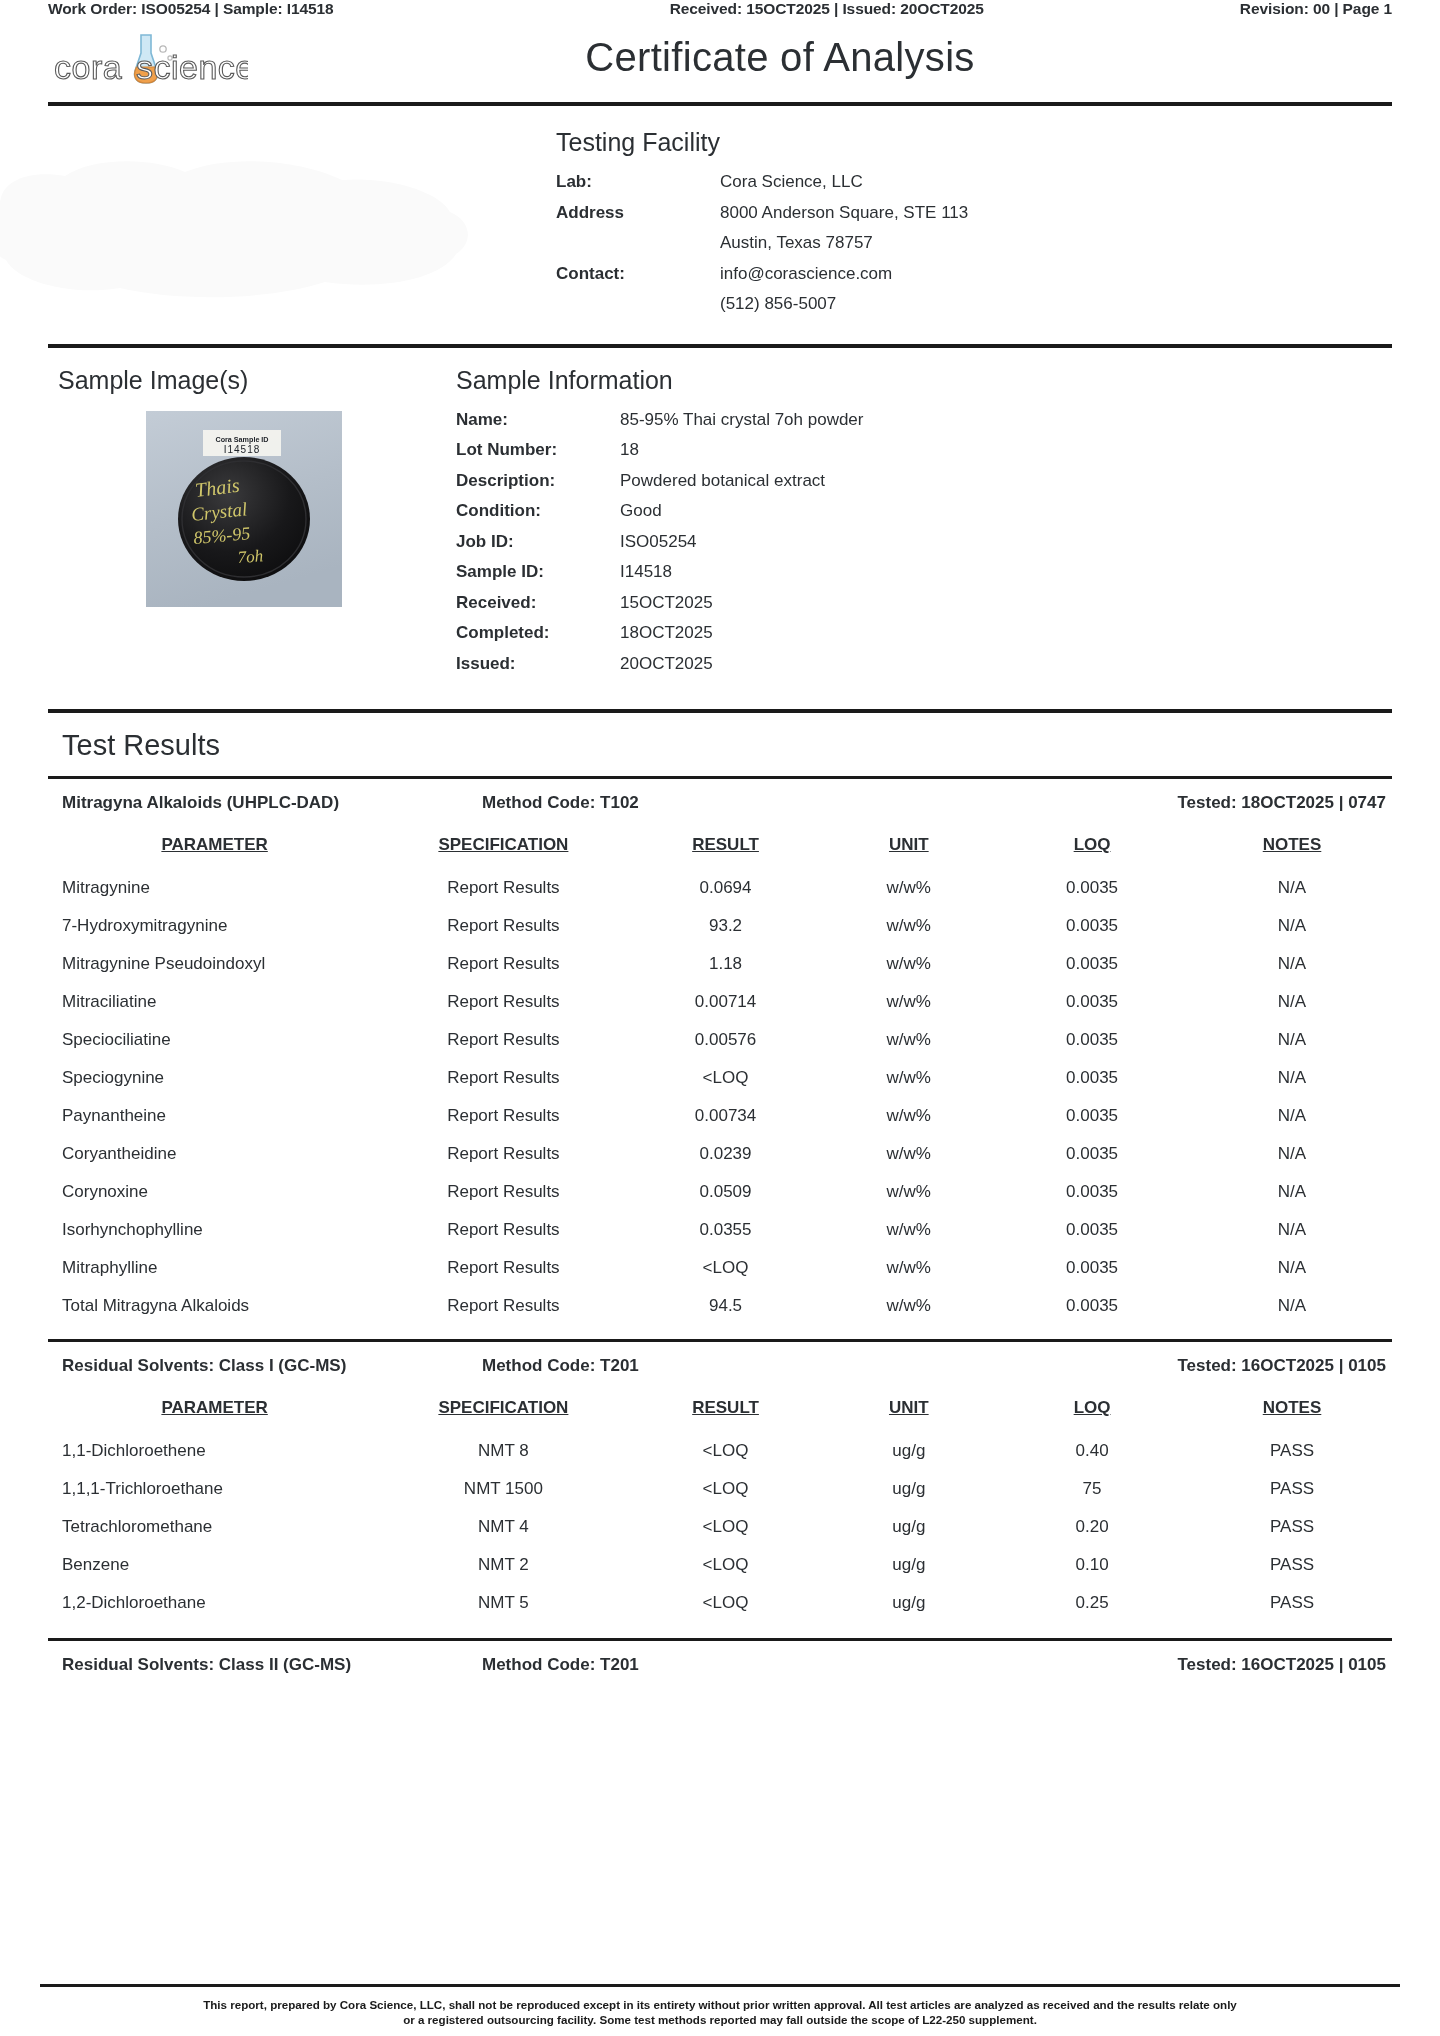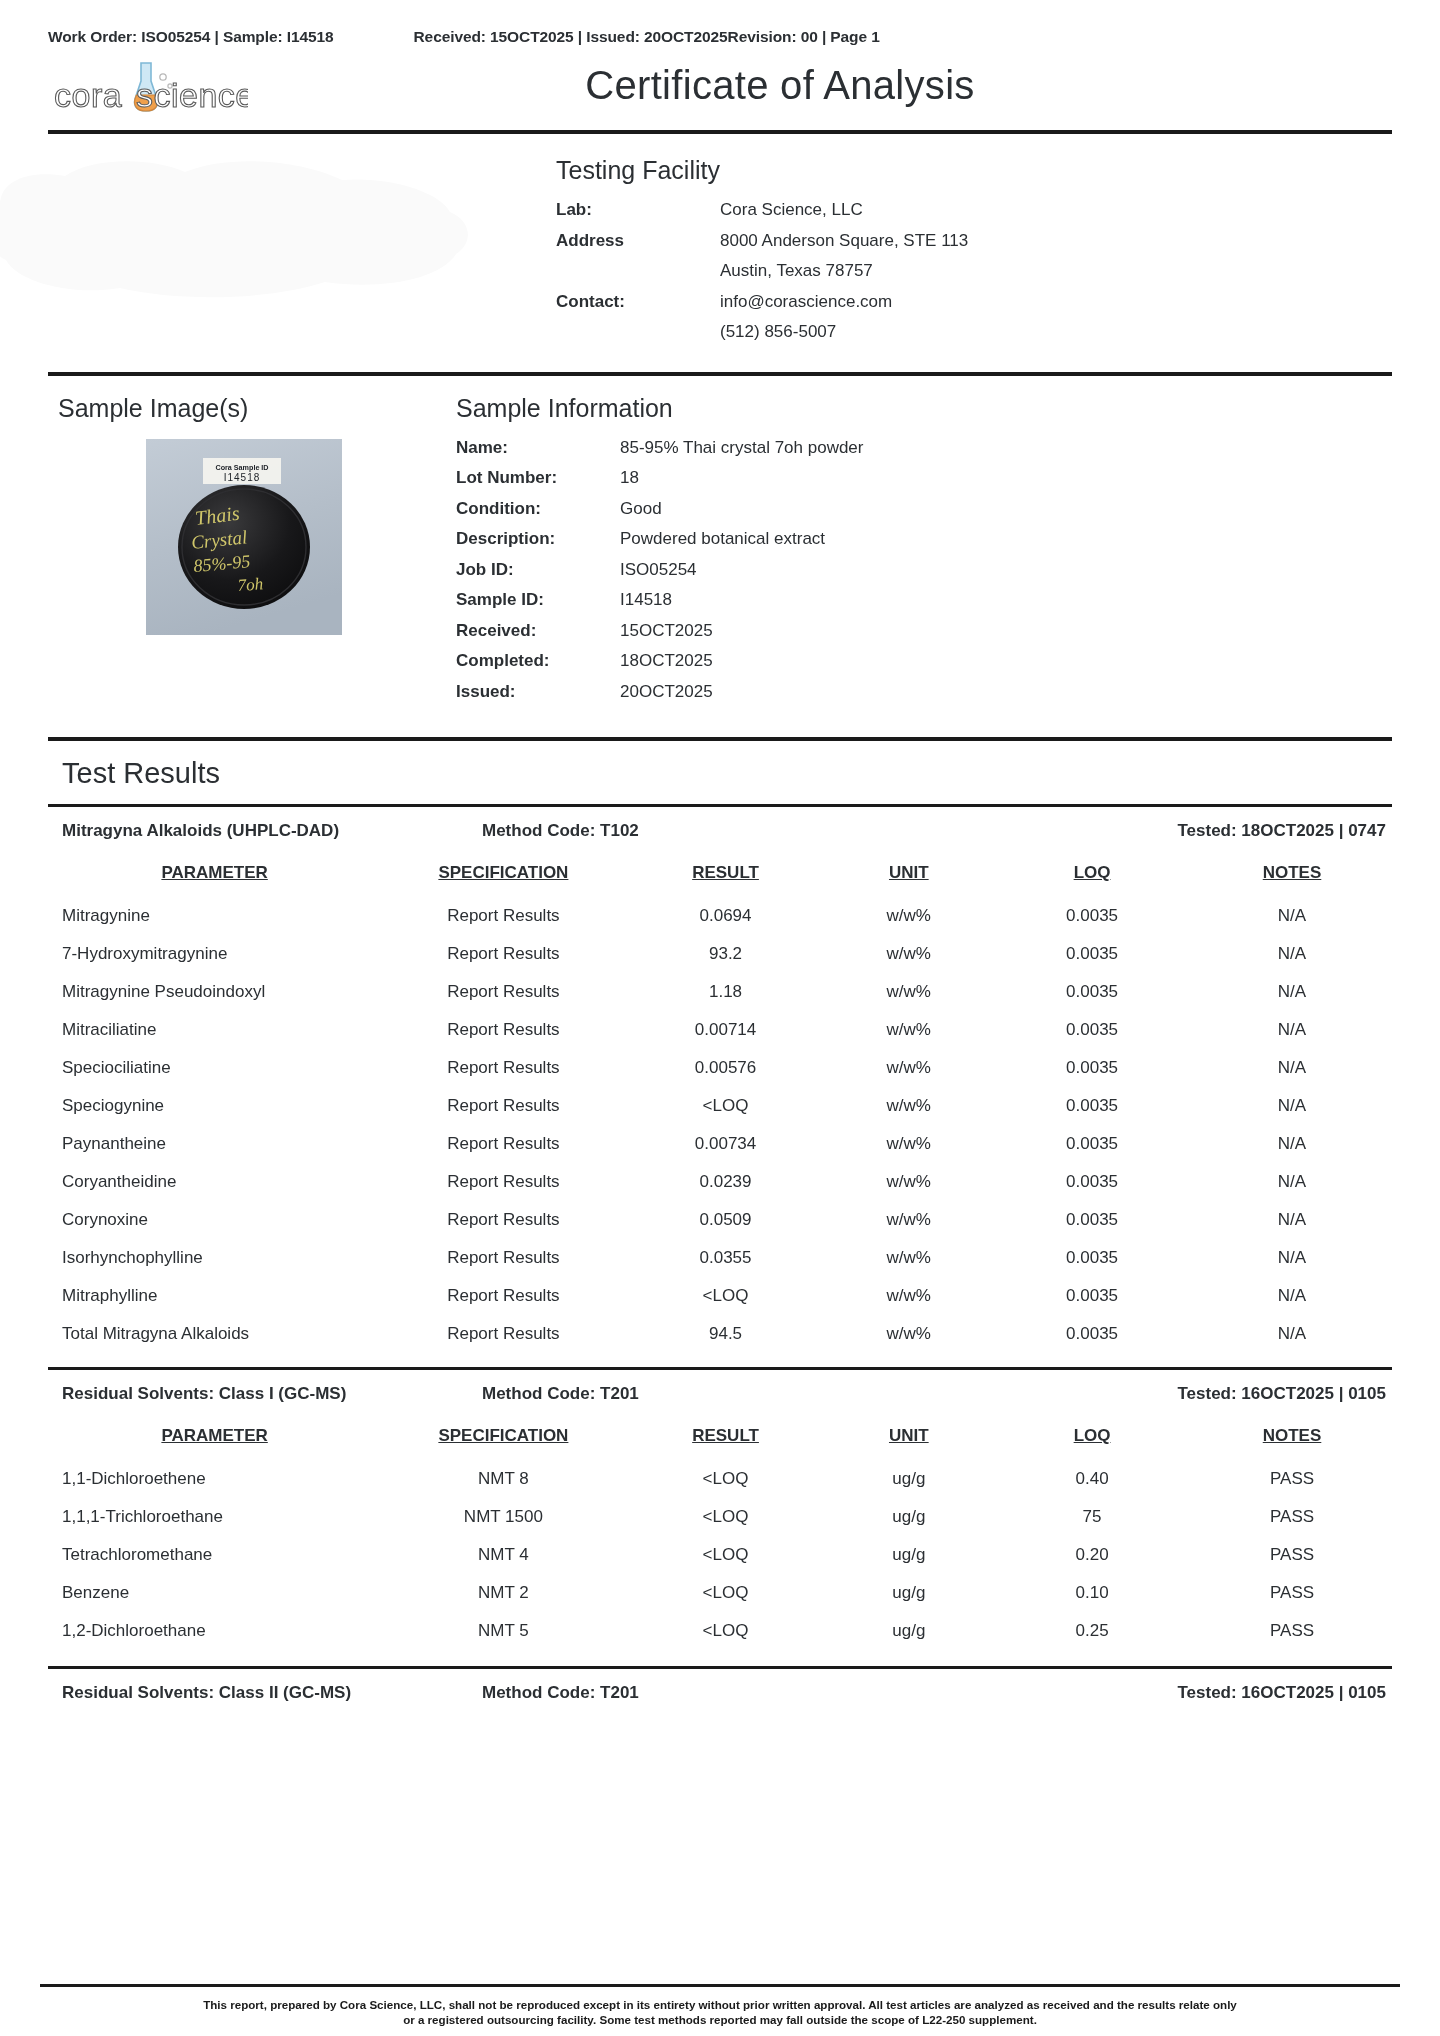--- a/index.html
+++ b/index.html
@@ -32,22 +32,23 @@
     width: 520px;
     height: 170px;
     pointer-events: none;
     z-index: 0;
   }
   .watermark svg { display:block; }
 
   
   .topbar {
     display: flex;
+    justify-content: space-between;
     align-items: flex-start;
-    padding-top: 28px;
+    padding-top: 0;
     font-size: 15.5px;
     font-weight: bold;
     letter-spacing: -0.1px;
     position: relative;
     z-index: 2;
   }
   .topbar .tb-center { margin-left: 80px; }
   .topbar .tb-right  { text-align: right; }
 
   
@@ -313,26 +314,26 @@
       <div>
         <div class="kv">
           <div class="k">Name:</div>
           <div class="v">85-95% Thai crystal 7oh powder</div>
         </div>
         <div class="kv">
           <div class="k">Lot Number:</div>
           <div class="v">18</div>
         </div>
         <div class="kv">
+          <div class="k">Description:</div>
+          <div class="v">Powdered botanical extract</div>
+        </div>
+        <div class="kv">
           <div class="k">Condition:</div>
           <div class="v">Good</div>
-        </div>
-        <div class="kv">
-          <div class="k">Description:</div>
-          <div class="v">Powdered botanical extract</div>
         </div>
         <div class="kv">
           <div class="k">Job ID:</div>
           <div class="v">ISO05254</div>
         </div>
         <div class="kv">
           <div class="k">Sample ID:</div>
           <div class="v">I14518</div>
         </div>
         <div class="kv">

